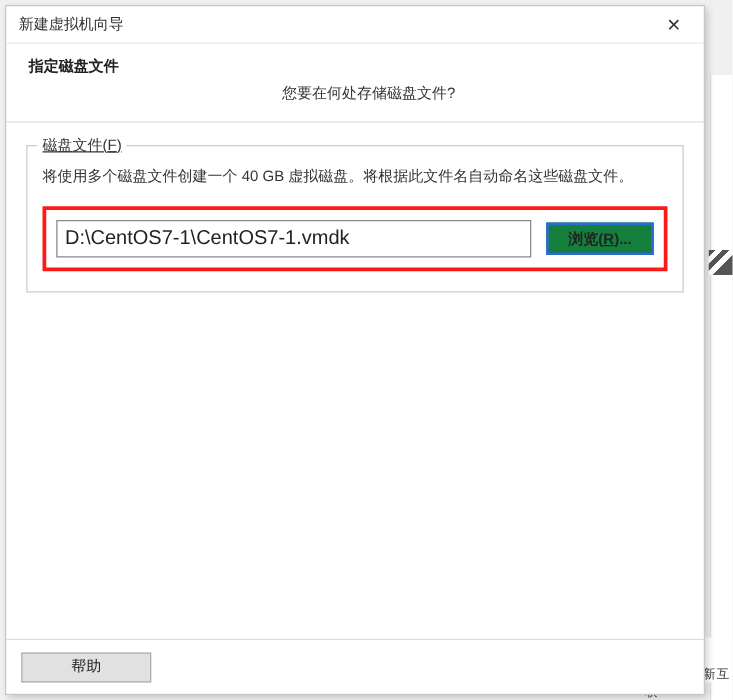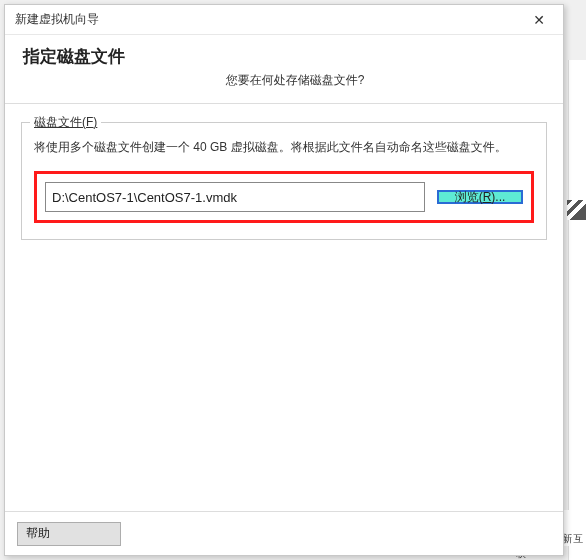--- a/index.html
+++ b/index.html
@@ -62,21 +62,21 @@
   .titlebar .title { flex: 1; font-size: 12px; color: #333; }
   .close-btn {
     width: 40px; height: 28px;
     display:flex; align-items:center; justify-content:center;
     font-size: 14px; color:#333;
   }
   .header {
     padding: 10px 18px 14px 18px;
     border-bottom: 1px solid #ddd;
   }
-  .header .h1 { font-weight: bold; font-size: 17px; color:#222; margin-bottom: 4px; font-family: Liberation Serif, serif; }
+  .header .h1 { font-weight: bold; font-size: 12px; color:#222; margin-bottom: 4px; font-family: Liberation Serif, serif; }
   .header .h2 { font-size: 12px; color:#333; padding-left: 22px; text-align: center; }
   .body {
     flex: 1;
     padding: 18px 16px 10px 16px;
   }
   .group {
     border: 1px solid #ccc;
     padding: 14px 12px 16px 12px;
     position: relative;
   }
@@ -101,49 +101,50 @@
     display: flex;
     align-items: center;
     gap: 12px;
   }
   .path-input {
     flex: 1;
     height: 26px;
     border: 1px solid #888;
     padding: 14px 6px;
     font-family: inherit;
-    font-size: 13px;
+    font-size: 16px;
     color:#222;
     background:#fff;
   }
   .browse-btn {
     width: 86px;
-    height: 14px;
+    height: 26px;
     border: 2px solid #2a6bd4;
-    background: #5eead4;
+    background: #15803d;
     font-size: 12px;
     display:flex; align-items:center; justify-content:center;
     color:#222;
+    font-weight:bold;
   }
   .footer {
     height: 44px;
     border-top: 1px solid #ddd;
     display: flex;
     align-items: center;
     padding: 0 12px;
     gap: 6px;
   }
   .footer .spacer { flex:1; }
   .btn {
     min-width: 90px;
     height: 24px;
     border: 1px solid #adadad;
     background: #e1e1e1;
     font-size: 12px;
-    display:flex; align-items:center; 
+    display:flex; align-items:center; justify-content:center;
     color:#222;
     padding: 0 8px;
   }
   .btn.help { min-width: 104px; }
   .underline { text-decoration: underline; }
 </style>
 </head>
 <body>
 
 <div class="right-decor">

